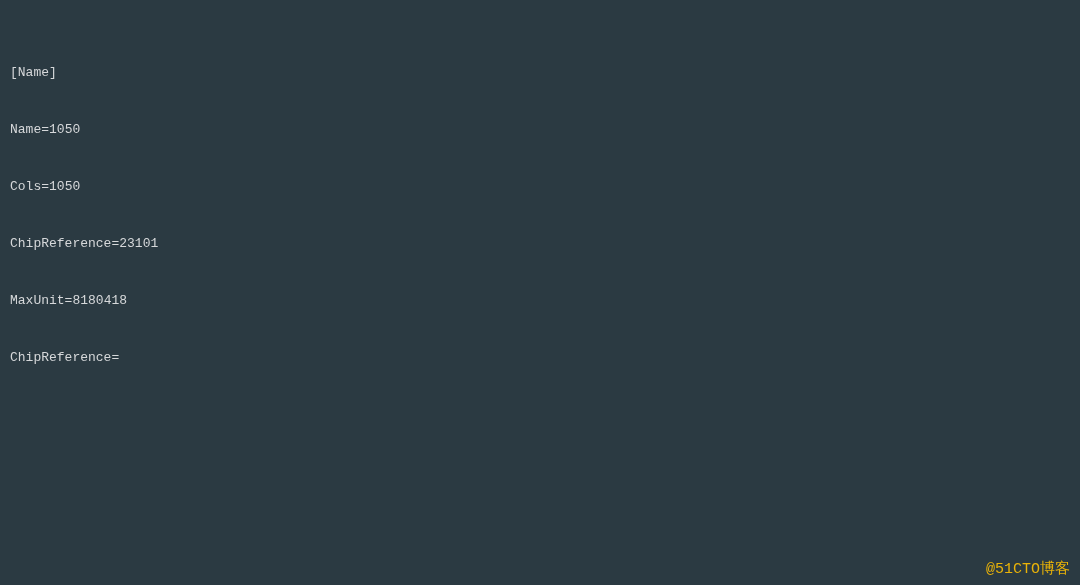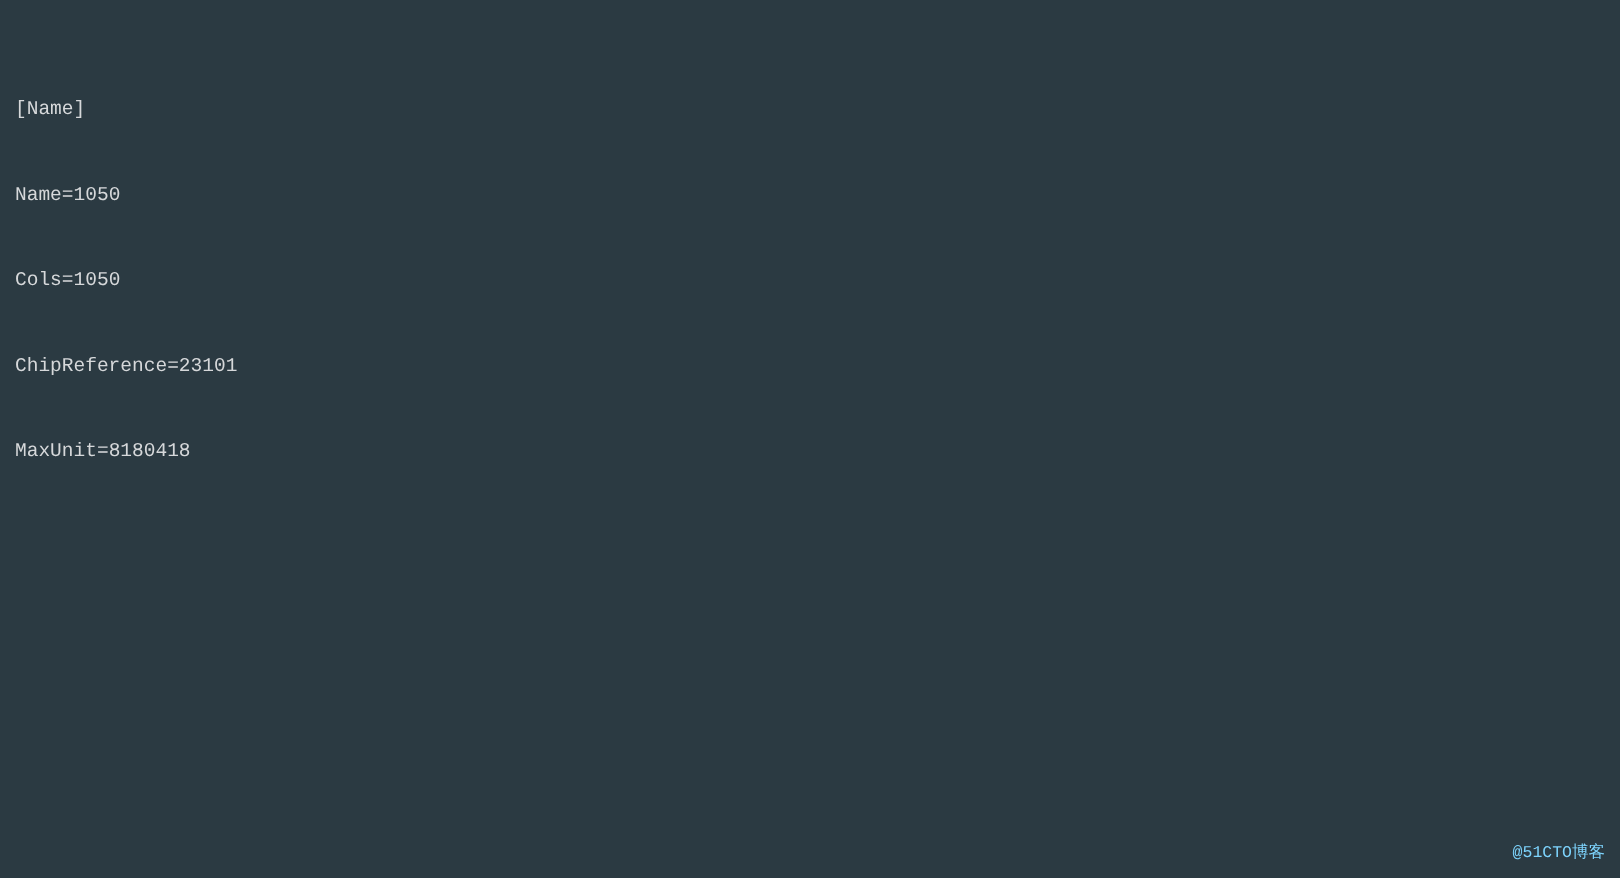--- a/index.html
+++ b/index.html
@@ -16,36 +16,37 @@
     position: relative;
   }
   .terminal {
     padding: 6px 10px;
     white-space: pre;
   }
   .watermark {
     position: absolute;
     right: 10px;
     bottom: 6px;
-    color: #7dd3fc;
-    font-size: 11px;
+    color: #eab308;
+    font-size: 15px;
     font-family: "Consolas", "Menlo", "Courier New", monospace;
   }
   .line { display:block; }
 </style>
 </head>
 <body>
 
 <div class="terminal">
 
   <span class="line">[Name]</span>
   <span class="line"><span>Name</span>=<span>1050</span></span>
   <span class="line"><span>Cols</span>=<span>1050</span></span>
   <span class="line"><span>ChipReference</span>=<span>23101</span></span>
   <span class="line"><span>MaxUnit</span>=<span>8180418</span></span>
+  <span class="line"><span>ChipReference</span>=<span></span></span>
   <span class="line"> </span>
 
   
   
   
   
   
   
   
   

